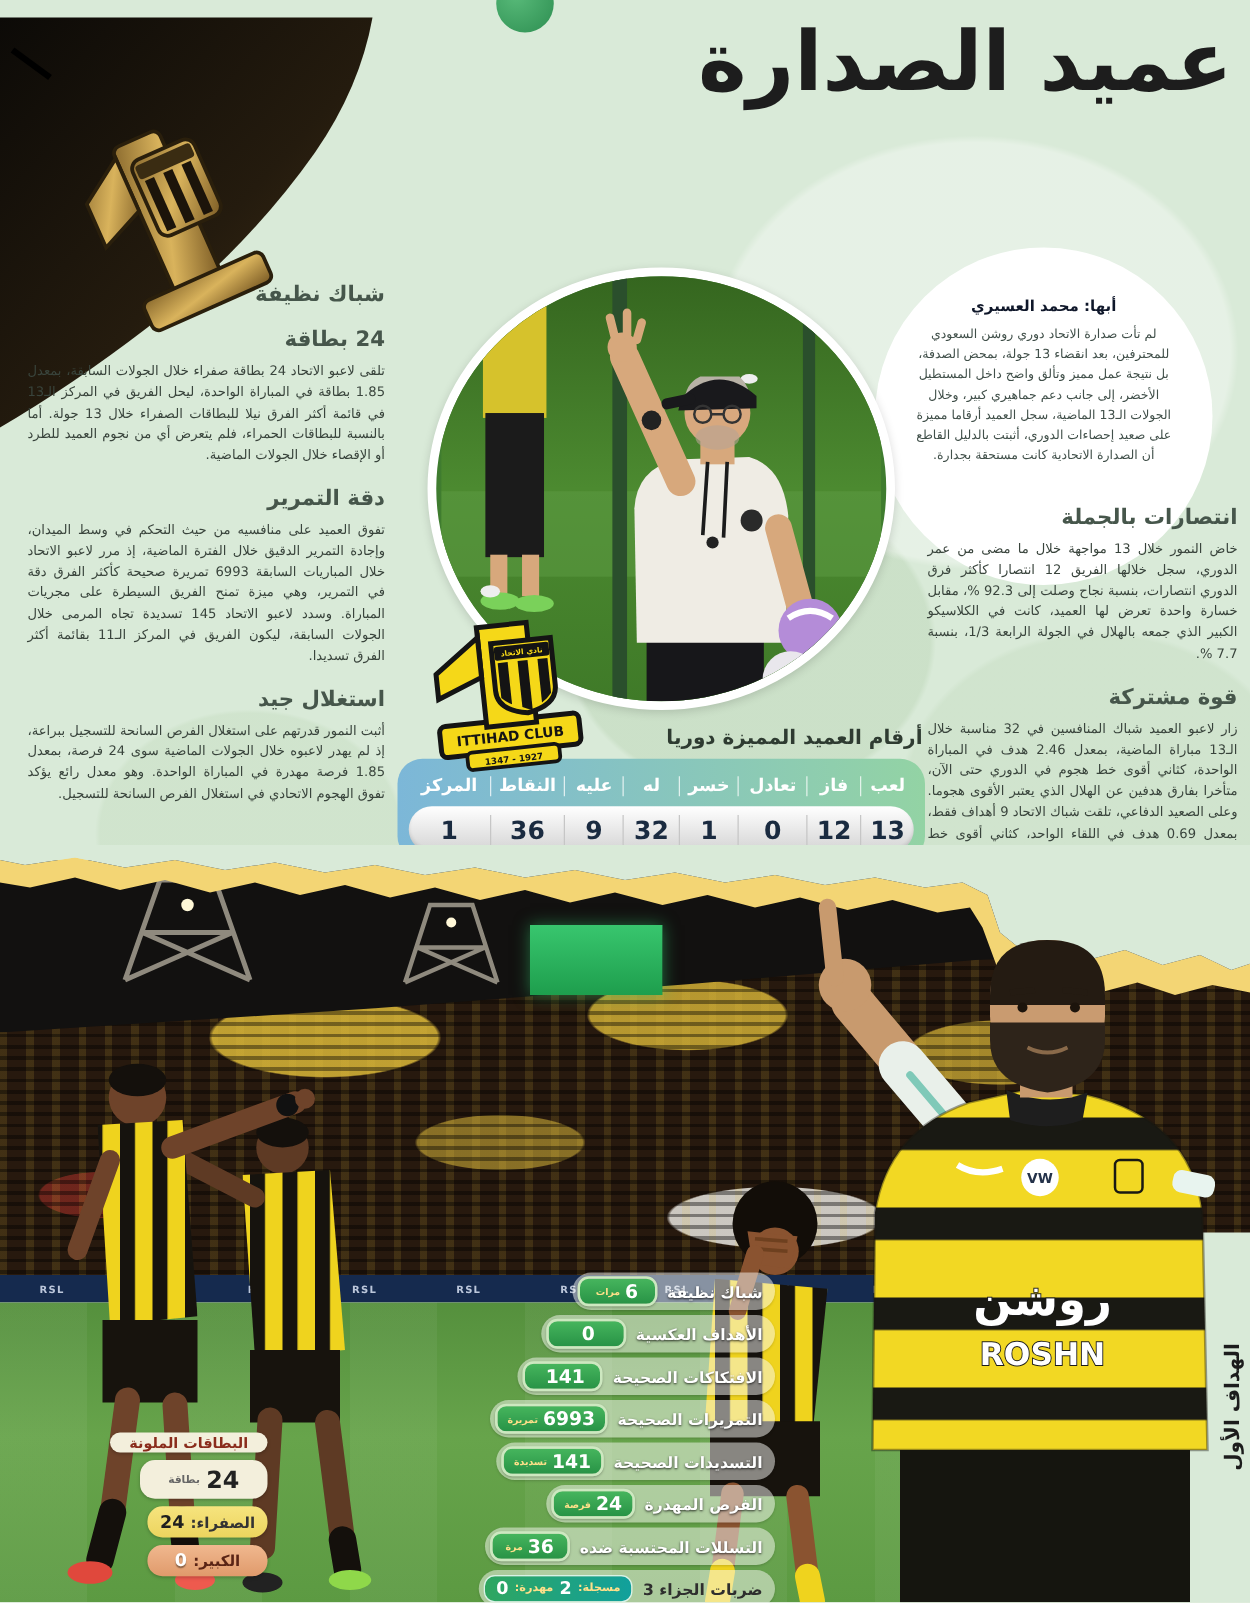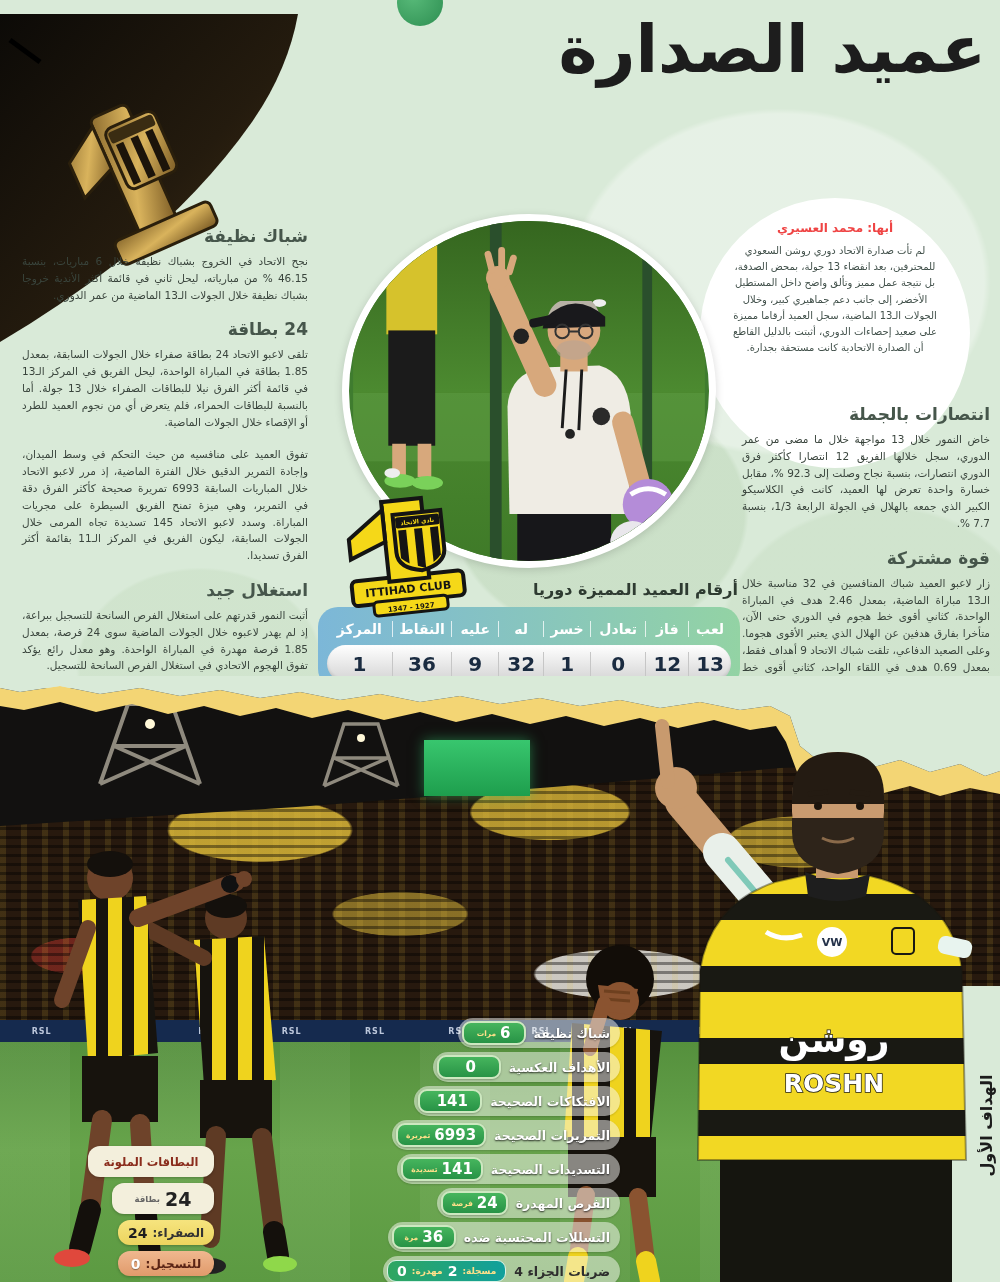--- a/index.html
+++ b/index.html
@@ -14,21 +14,21 @@
   
   .trophy{position:absolute;left:0;top:0;width:320px;height:440px;z-index:3;}
   
   .headline{position:absolute;right:14px;top:14px;width:520px;text-align:right;
     font-size:66px;font-weight:800;color:#1d1d1d;line-height:1.1;z-index:4;letter-spacing:-1px;}
   .subtitle{position:absolute;right:14px;top:118px;width:560px;text-align:right;
     font-size:41px;font-weight:600;color:#262626;z-index:4;}
   
   .bubble{position:absolute;left:700px;top:198px;width:270px;height:270px;border-radius:50%;
     background:#ffffff;z-index:4;box-sizing:border-box;padding:20px 30px;text-align:center;}
-  .byline{font-size:12px;font-weight:800;color:#ef4444;margin:3px 0 8px 0;}
+  .byline{font-size:12px;font-weight:800;color:#0f172a;margin:20px 0 8px 0;}
   .intro-text{font-size:10px;line-height:1.62;color:#41504a;text-align:center;}
   
   .left-col{position:absolute;left:22px;top:226px;width:286px;z-index:4;}
   .right-col{position:absolute;left:742px;top:404px;width:248px;z-index:4;}
   .section{margin-bottom:16px;}
   .section h3{margin:0 0 7px 0;font-size:17px;font-weight:800;color:#46564b;text-align:right;}
   .section p{margin:0;font-size:10.5px;line-height:1.6;color:#39443c;text-align:justify;}
   
   .coach{position:absolute;left:342px;top:214px;width:360px;height:340px;border-radius:50%;
     border:7px solid #fff;overflow:hidden;z-index:6;background:#3f7c2f;box-shadow:0 2px 8px rgba(0,0,0,.15);}
@@ -95,21 +95,21 @@
   .srow.pen .slabel{color:#2e2e2e;text-shadow:none;}
   .pen-pill{display:flex;direction:rtl;align-items:center;gap:5px;padding:2px 9px;border-radius:9px;
     background:linear-gradient(90deg,#2fa660,#11a09c);border:1px solid #d9f2e6;}
   .pen-pill span{font-size:9px;color:#ffe08a;font-weight:700;}
   .pen-pill b{font-size:14px;color:#fff;font-weight:800;}
   
   .cards{position:absolute;left:88px;top:1146px;width:126px;display:flex;flex-direction:column;gap:6px;
     align-items:flex-end;z-index:42;direction:ltr;}
   .cpill{box-sizing:border-box;border-radius:12px;display:flex;direction:rtl;align-items:center;
     justify-content:center;gap:5px;box-shadow:0 1px 3px rgba(0,0,0,.25);}
-  .c-title{width:126px;height:31px;background:#f3efdc;font-size:11.5px;font-weight:800;color:#8a2c1c;}
+  .c-title{width:126px;height:16px;background:#f3efdc;font-size:11.5px;font-weight:800;color:#8a2c1c;}
   .c-total{width:102px;height:31px;background:#f3efdc;}
   .c-total b{font-size:19px;font-weight:800;color:#222;}
   .c-total i{font-style:normal;font-size:8.5px;color:#666;font-weight:700;text-align:center;}
   .c-yellow{width:96px;height:25px;background:linear-gradient(180deg,#f6e47e,#ecd45e);}
   .c-yellow span{font-size:12px;font-weight:800;color:#333;}
   .c-yellow b{font-size:14px;font-weight:800;color:#1e1e1e;}
   .c-red{width:96px;height:25px;background:linear-gradient(180deg,#f0b88f,#e09a6b);}
   .c-red span{font-size:12px;font-weight:800;color:#5a2415;}
   .c-red b{font-size:14px;font-weight:800;color:#fff;text-shadow:0 1px 1px rgba(0,0,0,.4);}
   
@@ -167,27 +167,27 @@
   <div class="headline">عميد الصدارة</div>
 
   <div class="bubble">
     <div class="byline">أبها: محمد العسيري</div>
     <div class="intro-text">لم تأت صدارة الاتحاد دوري روشن السعودي للمحترفين، بعد انقضاء 13 جولة، بمحض الصدفة، بل نتيجة عمل مميز وتألق واضح داخل المستطيل الأخضر، إلى جانب دعم جماهيري كبير، وخلال الجولات الـ13 الماضية، سجل العميد أرقاما مميزة على صعيد إحصاءات الدوري، أثبتت بالدليل القاطع أن الصدارة الاتحادية كانت مستحقة بجدارة.</div>
   </div>
 
   <div class="left-col">
     <div class="section">
       <h3>شباك نظيفة</h3>
-      <p>نجح الاتحاد في الخروج بشباك نظيفة خلال 6 مباريات، بنسبة 46.15 % من مبارياته، ليحل ثاني في قائمة أكثر الأندية خروجا بشباك نظيفة خلال الجولات الـ13 الماضية من عمر الدوري.</p>
     </div>
     <div class="section">
       <h3>24 بطاقة</h3>
       <p>تلقى لاعبو الاتحاد 24 بطاقة صفراء خلال الجولات السابقة، بمعدل 1.85 بطاقة في المباراة الواحدة، ليحل الفريق في المركز الـ13 في قائمة أكثر الفرق نيلا للبطاقات الصفراء خلال 13 جولة. أما بالنسبة للبطاقات الحمراء، فلم يتعرض أي من نجوم العميد للطرد أو الإقصاء خلال الجولات الماضية.</p>
     </div>
     <div class="section">
+      <h3>دقة التمرير</h3>
       <p>تفوق العميد على منافسيه من حيث التحكم في وسط الميدان، وإجادة التمرير الدقيق خلال الفترة الماضية، إذ مرر لاعبو الاتحاد خلال المباريات السابقة 6993 تمريرة صحيحة كأكثر الفرق دقة في التمرير، وهي ميزة تمنح الفريق السيطرة على مجريات المباراة. وسدد لاعبو الاتحاد 145 تسديدة تجاه المرمى خلال الجولات السابقة، ليكون الفريق في المركز الـ11 بقائمة أكثر الفرق تسديدا.</p>
     </div>
     <div class="section">
       <h3>استغلال جيد</h3>
       <p>أثبت النمور قدرتهم على استغلال الفرص السانحة للتسجيل ببراعة، إذ لم يهدر لاعبوه خلال الجولات الماضية سوى 24 فرصة، بمعدل 1.85 فرصة مهدرة في المباراة الواحدة. وهو معدل رائع يؤكد تفوق الهجوم الاتحادي في استغلال الفرص السانحة للتسجيل.</p>
     </div>
   </div>
 
   <div class="right-col">
     <div class="section">
@@ -482,39 +482,39 @@
         </span>
     </div>
     <div class="srow">
       <span class="slabel">التسللات المحتسبة ضده</span>
       <span class="spill">
           <b>36</b>
           <i>مرة</i>
         </span>
     </div>
     <div class="srow pen">
-      <span class="slabel">ضربات الجزاء 4</span>
+      <span class="slabel">ضربات الجزاء 3</span>
       <span class="pen-pill">
         <span>مسجلة:</span>
         <b>2</b>
         <span>مهدرة:</span>
         <b>0</b>
       </span>
     </div>
   </div>
 
   <div class="cards">
     <div class="cpill c-title">البطاقات الملونة</div>
     <div class="cpill c-total">
       <b>24</b>
       <i>بطاقة</i>
     </div>
     <div class="cpill c-yellow">
       <span>الصفراء:</span>
       <b>24</b>
     </div>
     <div class="cpill c-red">
-      <span>للتسجيل:</span>
+      <span>الكبير:</span>
       <b>0</b>
     </div>
   </div>
 
 </div>
 
 </body></html>

